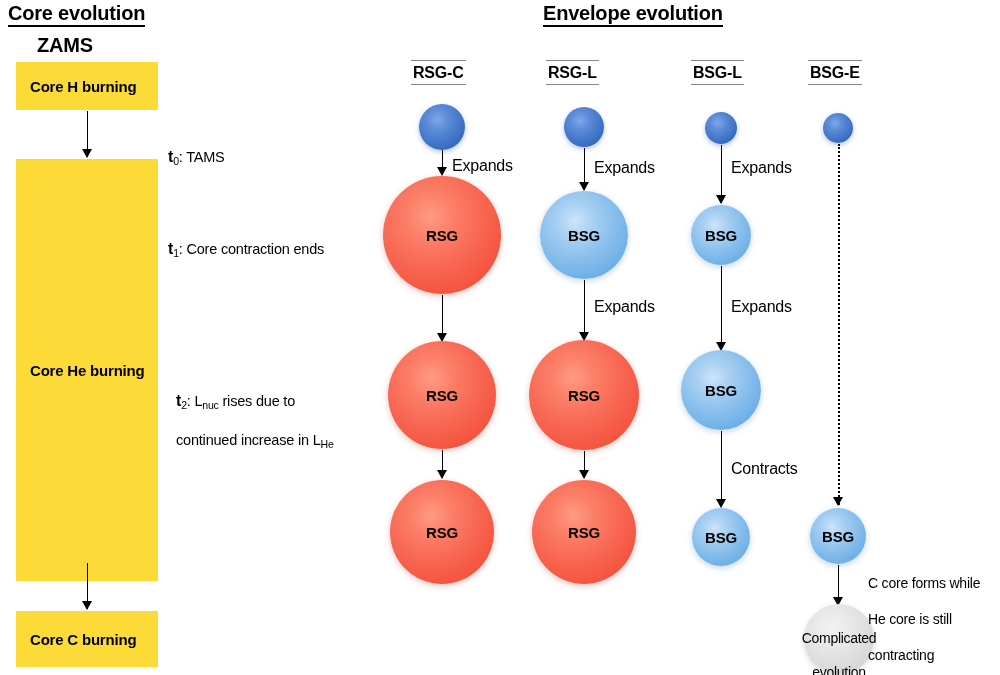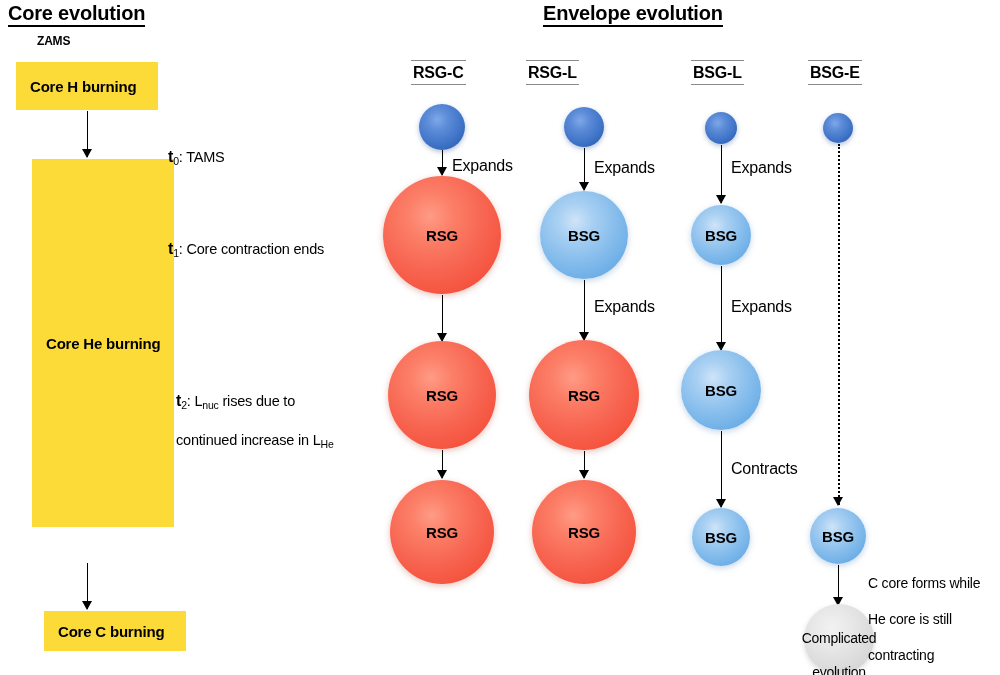--- a/index.html
+++ b/index.html
@@ -40,32 +40,32 @@
     justify-content: flex-start;
   }
   .core-box .core-label {
     font-size: 15px;
     font-weight: bold;
     padding-left: 14px;
     white-space: nowrap;
     letter-spacing: -0.2px;
   }
   #box-h  { left: 16px; top: 62px;  width: 142px; height: 48px; }
-  #box-he { left: 32px; top: 159px; width: 142px; height: 368px; }
-  #box-c  { left: 16px; top: 611px; width: 142px; height: 40px; margin-left: 28px; }
+  #box-he { left: 16px; top: 159px; width: 142px; height: 422px; }
+  #box-c  { left: 16px; top: 611px; width: 142px; height: 56px; }
   #box-he .core-label { position: absolute; top: 358px; }
   
   #box-he .core-label { top: 50%; transform: translateY(-50%); }
 
   
   #zams-label {
     position: absolute;
     left: 37px;
     top: 34px;
-    font-size: 12px;
+    font-size: 20px;
     font-weight: bold;
     letter-spacing: -0.2px;
   }
 
   
   .varrow {
     position: absolute;
     width: 0;
   }
   .varrow .shaft {
@@ -242,21 +242,21 @@
     <span class="tlab">t</span><sub>1</sub><span>: Core contraction ends</span>
   </div>
 
 
   <div class="note" id="note-t2">
     <span class="tlab">t</span><sub>2</sub><span>: L</span><sub>nuc</sub><span> rises due to</span><br>
     <span>continued increase in L</span><sub>He</sub>
   </div>
 
   <div class="col-header" style="left:411px; top:60px;">RSG-C</div>
-  <div class="col-header" style="left:526px; top:60px;">RSG-L</div>
+  <div class="col-header" style="left:546px; top:60px;">RSG-L</div>
   <div class="col-header" style="left:691px; top:60px;">BSG-L</div>
   <div class="col-header" style="left:808px; top:60px;">BSG-E</div>
 
   <div class="sphere sph-blue-dark" style="left:419px; top:104px; width:46px; height:46px;"></div>
   <div class="varrow" id="a-c1-0" style="left:442px; top:150px; height:25px;">
     <span class="shaft"></span>
       <span class="head"></span>
   </div>
   <div class="arrow-caption" style="left:452px; top:157px;">Expands</div>
 

